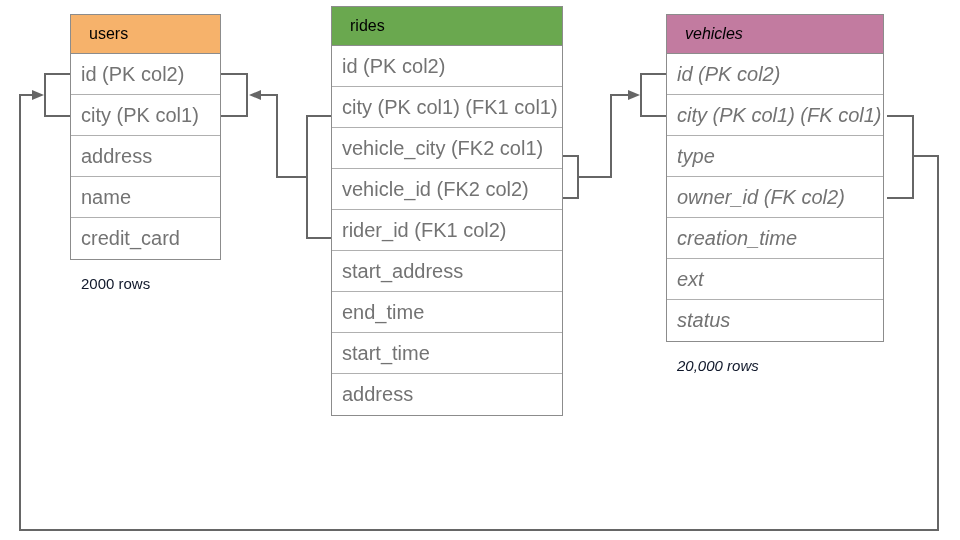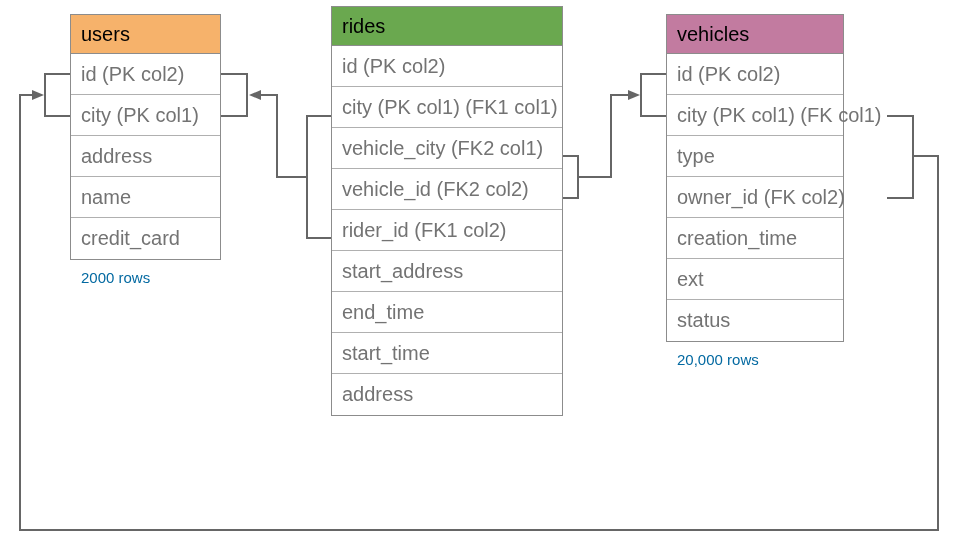--- a/index.html
+++ b/index.html
@@ -18,47 +18,47 @@
   }
   .connector { fill: none; stroke: #666666; stroke-width: 2; }
   .arrowhead { stroke: none; fill: #666666; }
 
   .db-table { position: absolute; background: #ffffff; }
   .db-table .hdr {
     height: 40px;
     border: 1px solid #8c8c8c;
     box-sizing: border-box;
     display: flex; align-items: center;
-    padding-left: 10px;
-    font-size: 20px; color: #000000;
+    padding-left: 18px;
+    font-size: 16px; color: #000000;
   }
   .db-table .rows {
     border: 1px solid #8c8c8c;
     border-top: none;
     box-sizing: border-box;
     background: #ffffff;
   }
   .db-table .row {
     height: 41px;
     box-sizing: border-box;
     display: flex; align-items: center;
     padding-left: 10px;
     font-size: 20px; color: #737373;
     border-bottom: 1px solid #b0b0b0;
     white-space: nowrap;
   }
   .db-table .row:last-child { border-bottom: none; }
   .row-count {
-    margin-top: 9px;
+    margin-top: 15px;
     padding-left: 11px;
-    font-size: 15px; color: #0369a1;
+    font-size: 15px; color: #0f172a;
   }
   #t-users    { left: 70px;  top: 14px; width: 151px; }
   #t-rides    { left: 331px; top: 6px; width: 232px; }
-  #t-vehicles { left: 666px; top: 14px; width: 178px; }
+  #t-vehicles { left: 666px; top: 14px; width: 218px; font-style: italic; }
 </style>
 </head>
 <body>
 
 <div class="canvas">
 
   <svg class="connectors" viewBox="0 0 960 540" xmlns="http://www.w3.org/2000/svg">
 
     <g>
       <path class="connector" d="M331 116 L307 116 L307 238 L331 238" stroke="#666666"></path>

